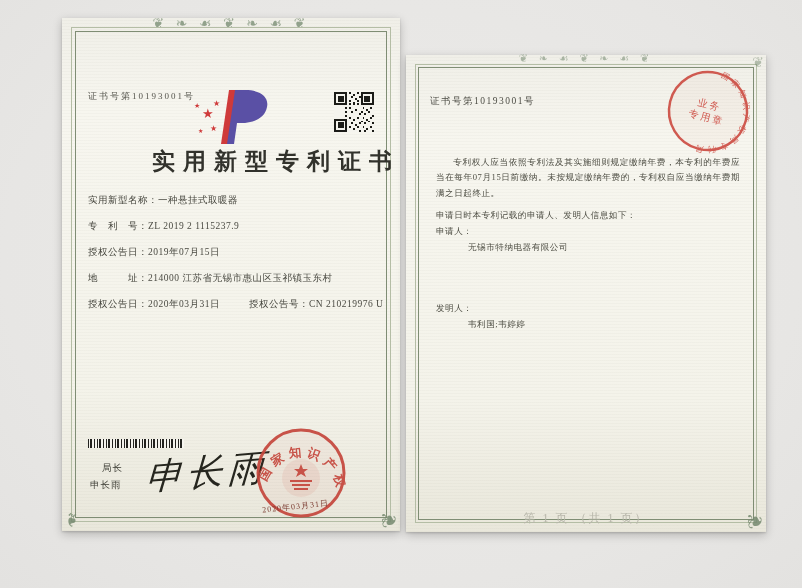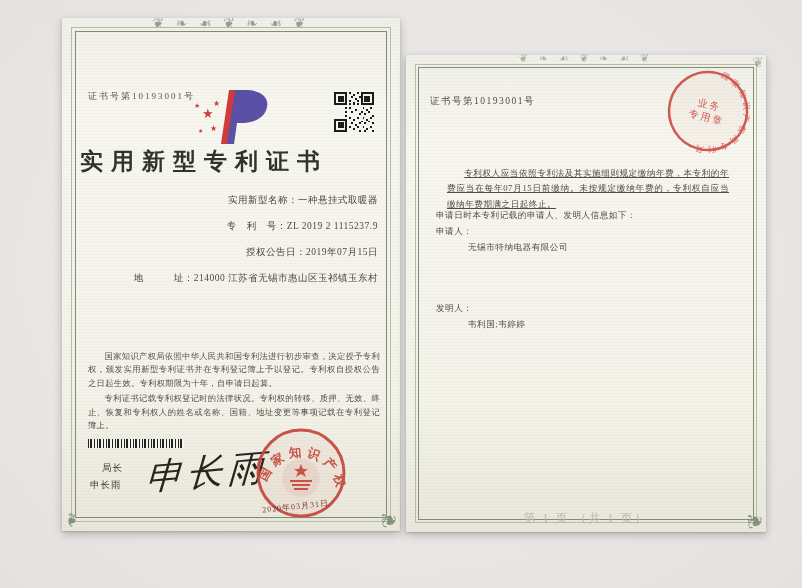--- a/index.html
+++ b/index.html
@@ -32,44 +32,44 @@
   .page-right .lace-top{font-size:11px;opacity:.6;}
   .corner{position:absolute;color:#75896f;opacity:.85;font-size:20px;line-height:1;}
   .corner-bl{left:2px;bottom:1px;}.corner-bl::before{content:"❧";display:inline-block;transform:rotate(90deg);}
   .corner-br{right:2px;bottom:1px;}.corner-br::before{content:"❦";display:inline-block;transform:rotate(-90deg);}
   .corner-tr{right:2px;top:1px;font-size:14px;opacity:.5;}.corner-tr::before{content:"❦";}
 
   
   .cert-no-l{position:absolute;left:26px;top:72px;font-size:9px;letter-spacing:2px;color:#55554d;}
   .logo{position:absolute;left:50%;top:70px;transform:translateX(-50%);width:86px;height:58px;}
   .qr{position:absolute;left:272px;top:74px;width:40px;height:40px;}
-  .title-l{position:absolute;left:0;top:128px;width:100%;text-align:left;
+  .title-l{position:absolute;left:0;top:128px;width:100%;text-align:right;
     font-size:23px;font-weight:bold;color:#32322c;letter-spacing:8px;text-indent:8px;
-    font-family:"DejaVu Serif","Liberation Serif",serif;padding-left:10px;}
+    font-family:"DejaVu Serif","Liberation Serif",serif;}
   .fields{position:absolute;left:26px;top:176px;right:22px;font-size:9.5px;color:#4a4a42;letter-spacing:.5px;}
-  .frow{margin-bottom:13px;white-space:nowrap;text-align:right;}
+  .frow{margin-bottom:13px;white-space:nowrap;}
   .frow .lab{color:#45453d;}
   .frow .seg2{margin-left:26px;}
   .paras{position:absolute;left:26px;right:20px;top:332px;font-size:8.3px;line-height:1.62;
     color:#52524a;text-align:justify;letter-spacing:.3px;}
   .paras p{margin:0 0 2px 0;text-indent:2em;}
   .barcode{position:absolute;left:26px;top:421px;width:96px;height:9px;
     background:repeating-linear-gradient(90deg,#23231f 0 1px,#f5f4ee 1px 2px,#23231f 2px 4px,#f5f4ee 4px 6px,#23231f 6px 7px,#f5f4ee 7px 9px);}
   .post{position:absolute;left:40px;top:444px;font-size:9.5px;color:#3e3e36;letter-spacing:1px;}
   .post-name{position:absolute;left:28px;top:461px;font-size:9.5px;color:#3e3e36;letter-spacing:1px;}
   .signature{position:absolute;left:80px;top:424px;width:150px;height:62px;}
   .seal-l{position:absolute;left:192px;top:408px;width:94px;height:94px;opacity:.92;}
   .seal-date{position:absolute;left:200px;top:483px;font-size:8px;color:#79392e;
     transform:rotate(-6deg);letter-spacing:1px;}
 
   
   .cert-no-r{position:absolute;left:24px;top:40px;font-size:9.5px;letter-spacing:1.5px;color:#4d4d45;}
   .seal-r{position:absolute;right:12px;top:10px;width:92px;height:92px;transform:rotate(14deg);opacity:.9;}
   .rp-text{font-size:8.6px;line-height:1.8;color:#4e4e44;letter-spacing:.5px;}
-  .para-fee{position:absolute;left:30px;right:26px;top:100px;text-indent:2em;text-align:justify;margin:11px;text-decoration:underline;}
+  .para-fee{position:absolute;left:30px;right:26px;top:100px;text-indent:2em;text-align:justify;margin:0;}
   .info-heading{position:absolute;left:30px;top:153px;}
   .applicant-label{position:absolute;left:30px;top:169px;}
   .applicant-value{position:absolute;left:62px;top:185px;}
   .inventor-label{position:absolute;left:30px;top:246px;}
   .inventor-value{position:absolute;left:62px;top:262px;}
   .page-footer{position:absolute;left:0;bottom:5px;width:100%;text-align:center;
     font-size:12px;color:#b7b6aa;letter-spacing:2px;}
 </style>
 </head>
 <body>
@@ -108,26 +108,26 @@
       </g>
     </svg>
 
     <div class="title-l">实用新型专利证书</div>
 
     <div class="fields">
       <div class="frow"><span class="lab">实用新型名称：</span><span>一种悬挂式取暖器</span></div>
       <div class="frow"><span class="lab">专　利　号：</span><span>ZL 2019 2 1115237.9</span></div>
       <div class="frow"><span class="lab">授权公告日：</span><span>2019年07月15日</span></div>
       <div class="frow"><span class="lab">地　　　址：</span><span>214000 江苏省无锡市惠山区玉祁镇玉东村</span></div>
+      <div class="frow">
+        <span class="lab">授权公告日：</span><span>2020年03月31日</span>
+        <span class="lab seg2">授权公告号：</span><span>CN 210219976 U</span>
+      </div>
     </div>
 
-    <div class="paras">
-      <p>国家知识产权局依照中华人民共和国专利法进行初步审查，决定授予专利权，颁发实用新型专利证书并在专利登记簿上予以登记。专利权自授权公告之日起生效。专利权期限为十年，自申请日起算。</p>
-      <p>专利证书记载专利权登记时的法律状况。专利权的转移、质押、无效、终止、恢复和专利权人的姓名或名称、国籍、地址变更等事项记载在专利登记簿上。</p>
-    </div>
 
     <div class="barcode"></div>
     <div class="post">局长</div>
     <div class="post-name">申长雨</div>
 
     <svg class="signature" viewBox="0 0 150 62">
       <text x="8" y="42" font-size="36" font-style="italic" letter-spacing="5" fill="#26261f" font-family="DejaVu Serif, Liberation Serif, serif" transform="rotate(-5 70 30) skewX(-8)">申长雨</text>
     </svg>
 
     <svg class="seal-l" viewBox="0 0 94 94">

